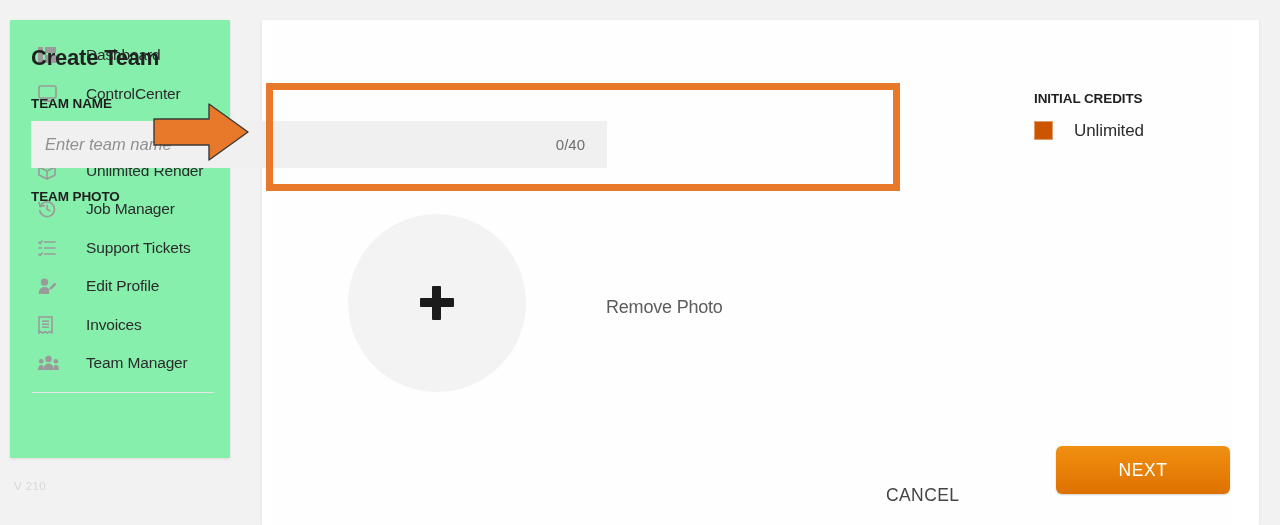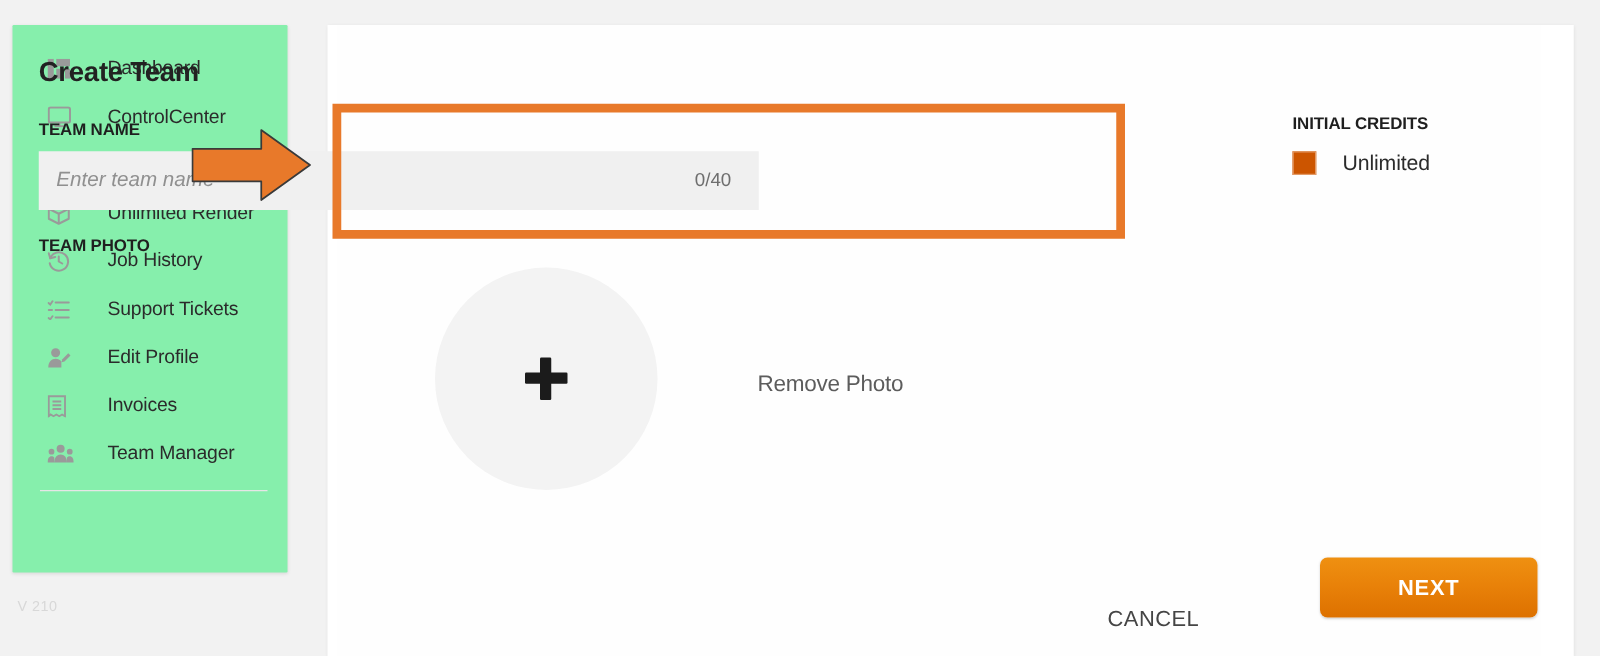--- a/index.html
+++ b/index.html
@@ -256,21 +256,21 @@
     position: absolute;
     left: 1056px;
     top: 446px;
     width: 174px;
     height: 48px;
     border: none;
     border-radius: 6px;
     background: linear-gradient(180deg, #ef9011 0%, #e98209 45%, #dd7100 100%);
     color: #ffffff;
     font-size: 17.5px;
-    font-weight: bold;
+    font-weight: normal;
     letter-spacing: 0.6px;
     font-family: "Liberation Sans", sans-serif;
     cursor: pointer;
     box-shadow: 0 1px 2px rgba(0,0,0,0.18);
   }
 </style>
 </head>
 <body>
 
 <div id="sidebar">
@@ -322,21 +322,21 @@
     </div>
 
     <div class="nav-item">
       <span class="nav-icon">
         <svg width="18" height="18" viewBox="0 0 18 18" fill="none" stroke="currentColor" stroke-width="1.6" stroke-linecap="round">
           <path d="M2.2 6.4 A7.4 7.4 0 1 1 1.8 10.6"></path>
           <path d="M1 2.6 L2.2 6.6 L6.2 5.6"></path>
           <path d="M9 5.2 V9.2 L11.8 10.8"></path>
         </svg>
       </span>
-      <span class="nav-label">Job History</span>
+      <span class="nav-label">Job Manager</span>
     </div>
 
     <div class="nav-item">
       <span class="nav-icon">
         <svg width="18" height="16" viewBox="0 0 18 16" fill="none" stroke="currentColor" stroke-width="1.6" stroke-linecap="round">
           <line x1="6.5" y1="2" x2="17" y2="2"></line>
           <line x1="6.5" y1="8" x2="17" y2="8"></line>
           <line x1="6.5" y1="14" x2="17" y2="14"></line>
           <path d="M0.8 2.4 L2.2 3.6 L4 1"></path>
           <line x1="1" y1="8" x2="3.6" y2="8"></line>

